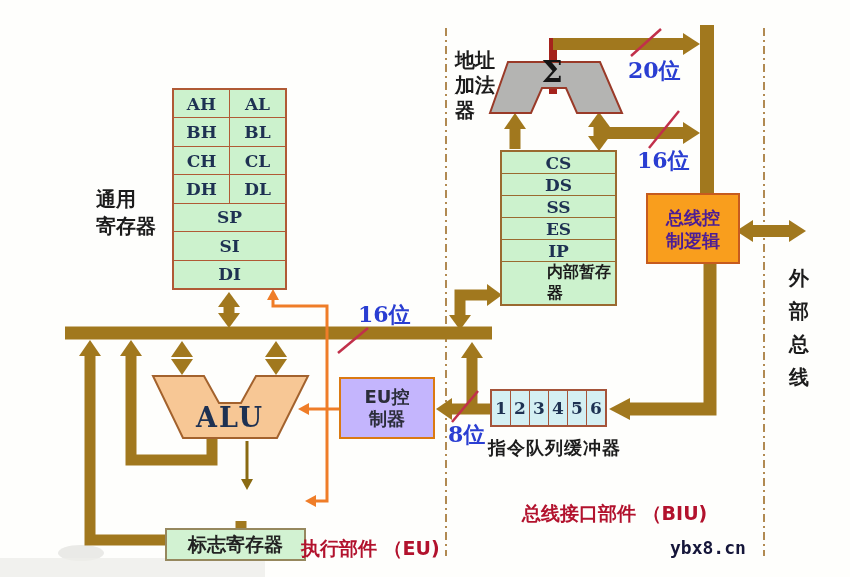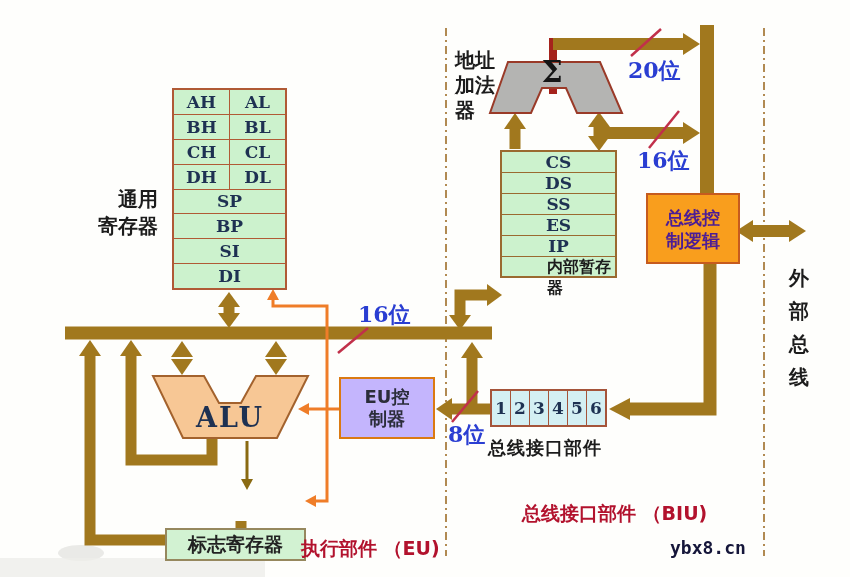--- a/index.html
+++ b/index.html
@@ -10,21 +10,21 @@
   .pre{white-space:pre-line;}
   
   .regfile{left:172px;top:88px;width:115px;height:202px;background:#ccf2cd;
            border:2px solid #b05a35;display:flex;flex-direction:column;}
   .regrow{flex:1;display:flex;border-top:1.6px solid #b05a35;}
   .regrow:first-child{border-top:none;}
   .cell{flex:1;display:flex;align-items:center;justify-content:center;
         font-family:"DejaVu Serif",serif;font-weight:bold;font-size:17px;color:#1e3152;}
   .cell.low{border-left:1.6px solid #b05a35;}
   
-  .segstack{left:500px;top:150px;width:117px;height:128px;background:#ccf2cd;
+  .segstack{left:500px;top:150px;width:117px;height:156px;background:#ccf2cd;
             border:2px solid #9a6a30;display:flex;flex-direction:column;}
   .segrow{flex:1;display:flex;align-items:center;justify-content:center;
           border-top:1.6px solid #9a6a30;
           font-family:"DejaVu Serif",serif;font-weight:bold;font-size:17px;color:#1e3152;}
   .segrow:first-child{border-top:none;}
   .segrow.cn{font-family:"DejaVu Sans",sans-serif;font-size:16px;color:#1c1c1c;padding-left:45px;}
   
   .queue{left:490px;top:389px;width:117px;height:38px;background:#d4eff3;
          border:2px solid #a5543a;display:flex;}
   .qcell{flex:1;display:flex;align-items:center;justify-content:center;
@@ -37,21 +37,21 @@
           text-align:center;font-weight:bold;font-size:18px;line-height:22px;color:#2b2d3a;}
   .busctrl{left:646px;top:193px;width:94px;height:71px;background:#f99e1d;
            border:2px solid #c65b1e;display:flex;align-items:center;justify-content:center;
            text-align:center;font-weight:bold;font-size:18px;line-height:23px;color:#4c1d95;}
   
   .flagreg{left:165px;top:488px;width:141px;height:33px;background:#d2f2d2;
            border:2px solid #96885e;display:flex;align-items:center;justify-content:center;
            font-weight:bold;font-size:19px;color:#222222;margin-top:40px;}
   
   .lbl{position:absolute;z-index:3;font-weight:bold;color:#1c1c1c;}
-  .genlbl{left:96px;top:186px;width:62px;text-align:right;font-size:20px;line-height:27px;}
+  .genlbl{left:96px;top:186px;width:62px;text-align:left;font-size:20px;line-height:27px;}
   .adderlbl{left:455px;top:48px;width:48px;text-align:left;font-size:20px;line-height:25px;}
   .sigma{left:536px;top:54px;width:32px;text-align:center;z-index:3;
          font-family:"DejaVu Serif",serif;font-weight:bold;font-size:30px;color:#151515;}
   .alutxt{left:196px;top:402px;width:88px;
           font-family:"DejaVu Serif",serif;font-weight:bold;font-size:27px;
           letter-spacing:2px;color:#1e3152;}
   .extbus{left:785px;top:262px;width:28px;text-align:center;font-size:20px;line-height:33px;}
   .queuelbl{left:488px;top:436px;width:150px;font-size:18px;letter-spacing:1px;}
   .bits{position:absolute;z-index:3;font-family:"DejaVu Serif",serif;
         font-weight:bold;font-size:22px;color:#2a3ed2;}
@@ -160,23 +160,20 @@
       <div class="cell low">CL</div>
     </div>
     <div class="regrow">
       <div class="cell">DH</div>
       <div class="cell low">DL</div>
     </div>
     <div class="regrow">
       <div class="cell">SP</div>
     </div>
     <div class="regrow">
-      <div class="cell">BP</div>
-    </div>
-    <div class="regrow">
       <div class="cell">SI</div>
     </div>
     <div class="regrow">
       <div class="cell">DI</div>
     </div>
   </div>
 
   <div class="box segstack">
     <div class="segrow">CS</div>
     <div class="segrow">DS</div>
@@ -206,21 +203,21 @@
 寄存器</div>
   <div class="lbl adderlbl pre">地址
 加法
 器</div>
   <div class="lbl sigma">Σ</div>
   <div class="lbl alutxt">ALU</div>
   <div class="lbl extbus pre">外
 部
 总
 线</div>
-  <div class="lbl queuelbl">总线接口部件</div>
+  <div class="lbl queuelbl">指令队列缓冲器</div>
 
   <div class="bits b16main">16位</div>
   <div class="bits b20">20位</div>
   <div class="bits b16addr">16位</div>
   <div class="bits b8">8位</div>
 
   <div class="section eusec">执行部件 （EU)</div>
   <div class="section biusec">总线接口部件 （BIU)</div>
 
   <div class="wm">ybx8.cn</div>

